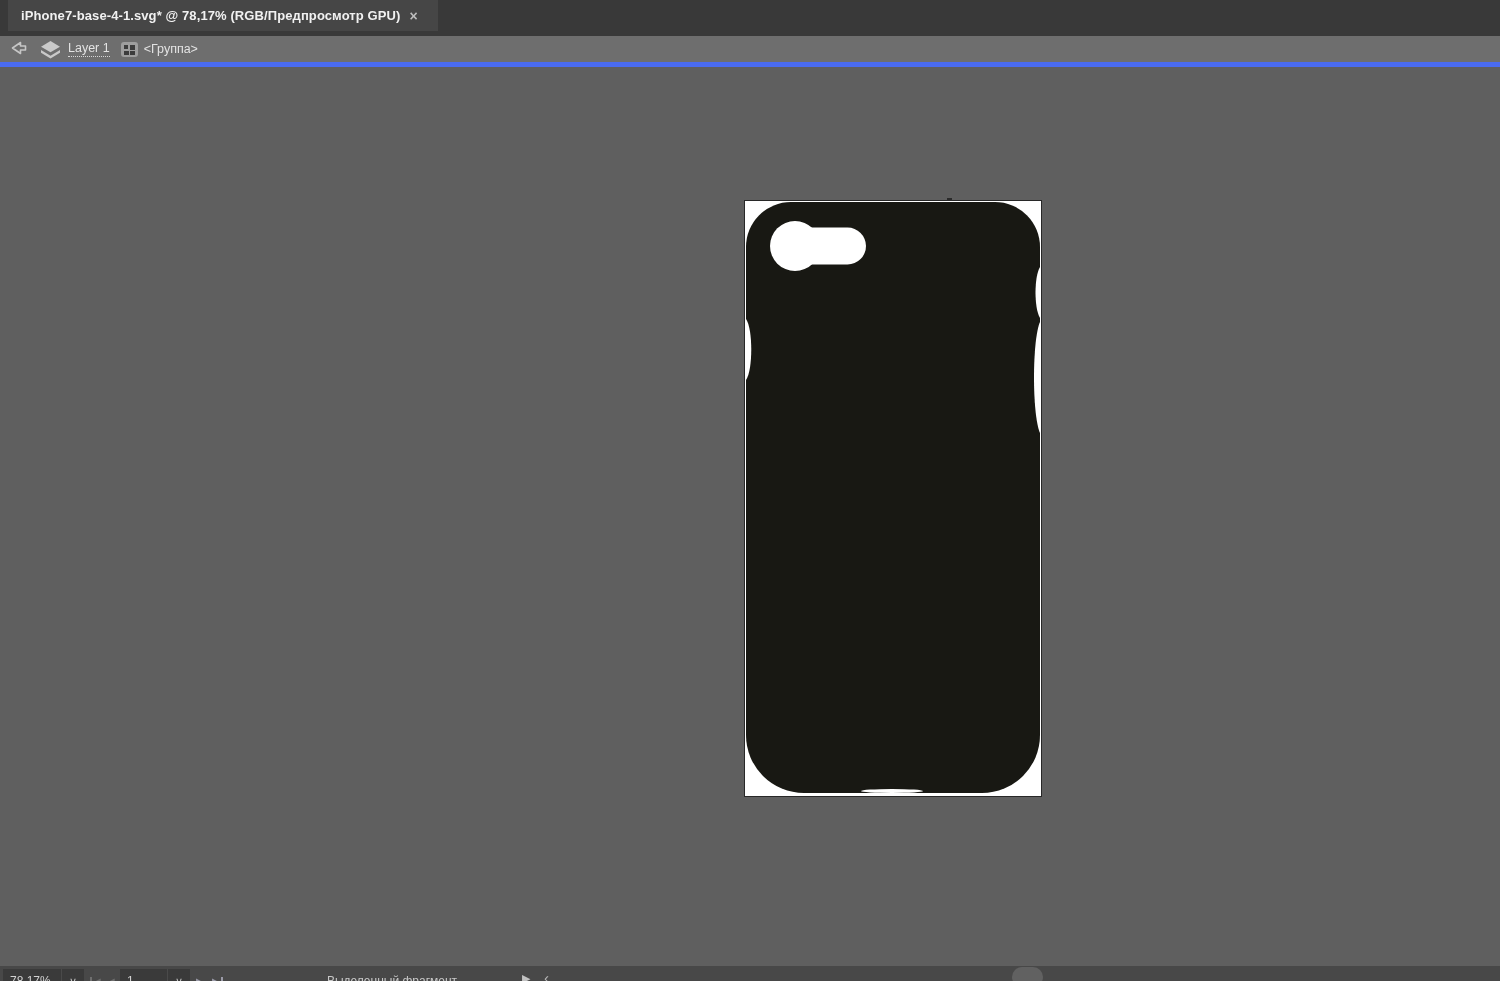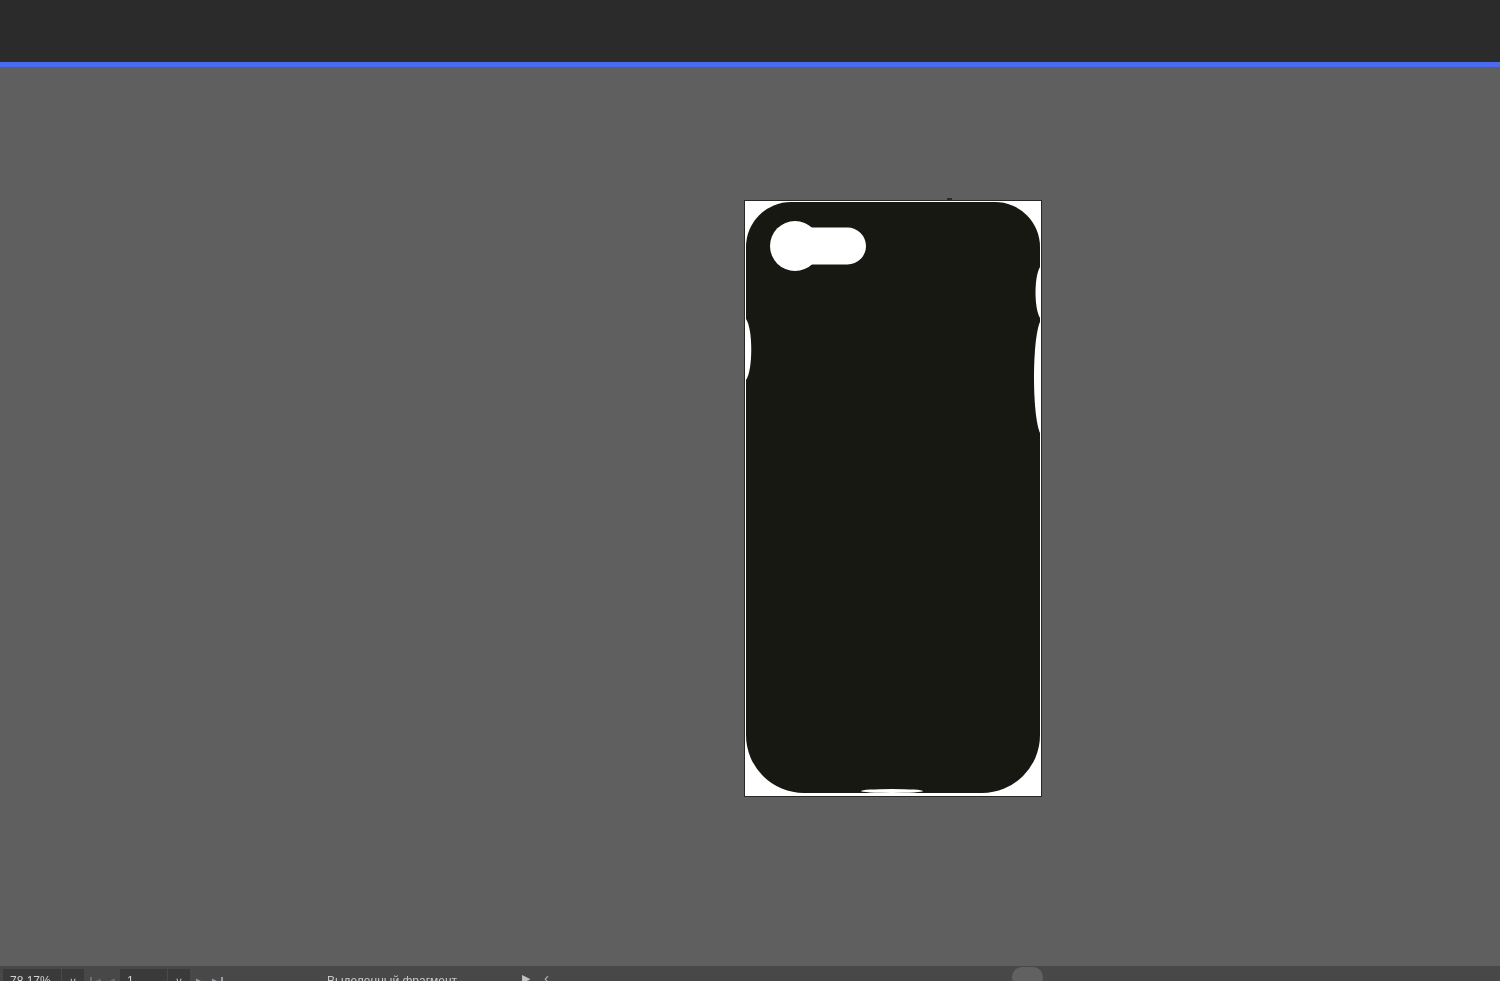--- a/index.html
+++ b/index.html
@@ -75,21 +75,50 @@
   .hthumb{
     position:absolute;left:1012px;top:1px;width:31px;height:20px;background:#616161;
     border-radius:10px;cursor:grab;
   }
 </style>
 </head>
 <body>
 
 <div class="screen">
 
+  <div class="tabbar">
+    <div class="doc-tab">
+      <span class="title">iPhone7-base-4-1.svg* @ 78,17% (RGB/Предпросмотр GPU)</span>
+      <span class="close">×</span>
+    </div>
+  </div>
 
+  <div class="crumbbar">
+    <span class="back">
+      <span>
+        <svg width="20" height="18" viewBox="0 0 20 18">
+          <path d="M12.5 3.5 L4.5 9 L12.5 14.5 L12.5 11 L17.5 11 L17.5 7 L12.5 7 Z" fill="none" stroke="#c6c6c6" stroke-width="1.6" stroke-linejoin="round"></path>
+        </svg>
+      </span>
+    </span>
+    <span class="layersico">
+      <svg width="21" height="19" viewBox="0 0 22 20">
+        <path d="M11 1 L21 7 L11 13 L1 7 Z" fill="#c9c9c9"></path>
+        <path d="M1 10.5 L11 16.5 L21 10.5 L21 13.5 L11 19.5 L1 13.5 Z" fill="#c9c9c9"></path>
+      </svg>
+    </span>
+    <span class="crumb-layer">Layer 1</span>
+    <span class="groupico">
+      <i class="s1"></i>
+        <i class="s2"></i>
+        <i class="s3"></i>
+        <i class="s4"></i>
+    </span>
+    <span>&lt;Группа&gt;</span>
+  </div>
 
   <div class="accent"></div>
 
   <div class="canvas">
     <div class="artboard">
       <div class="tick"></div>
       <svg width="296" height="595" viewBox="0 0 296 595">
 
         <path fill="#181813" d="M 46 1 L 250 1 A 45 45 0 0 1 295 46 L 295 534 A 58 58 0 0 1 237 592
                  L 59 592 A 58 58 0 0 1 1 534 L 1 46 A 45 45 0 0 1 46 1 Z"></path>

